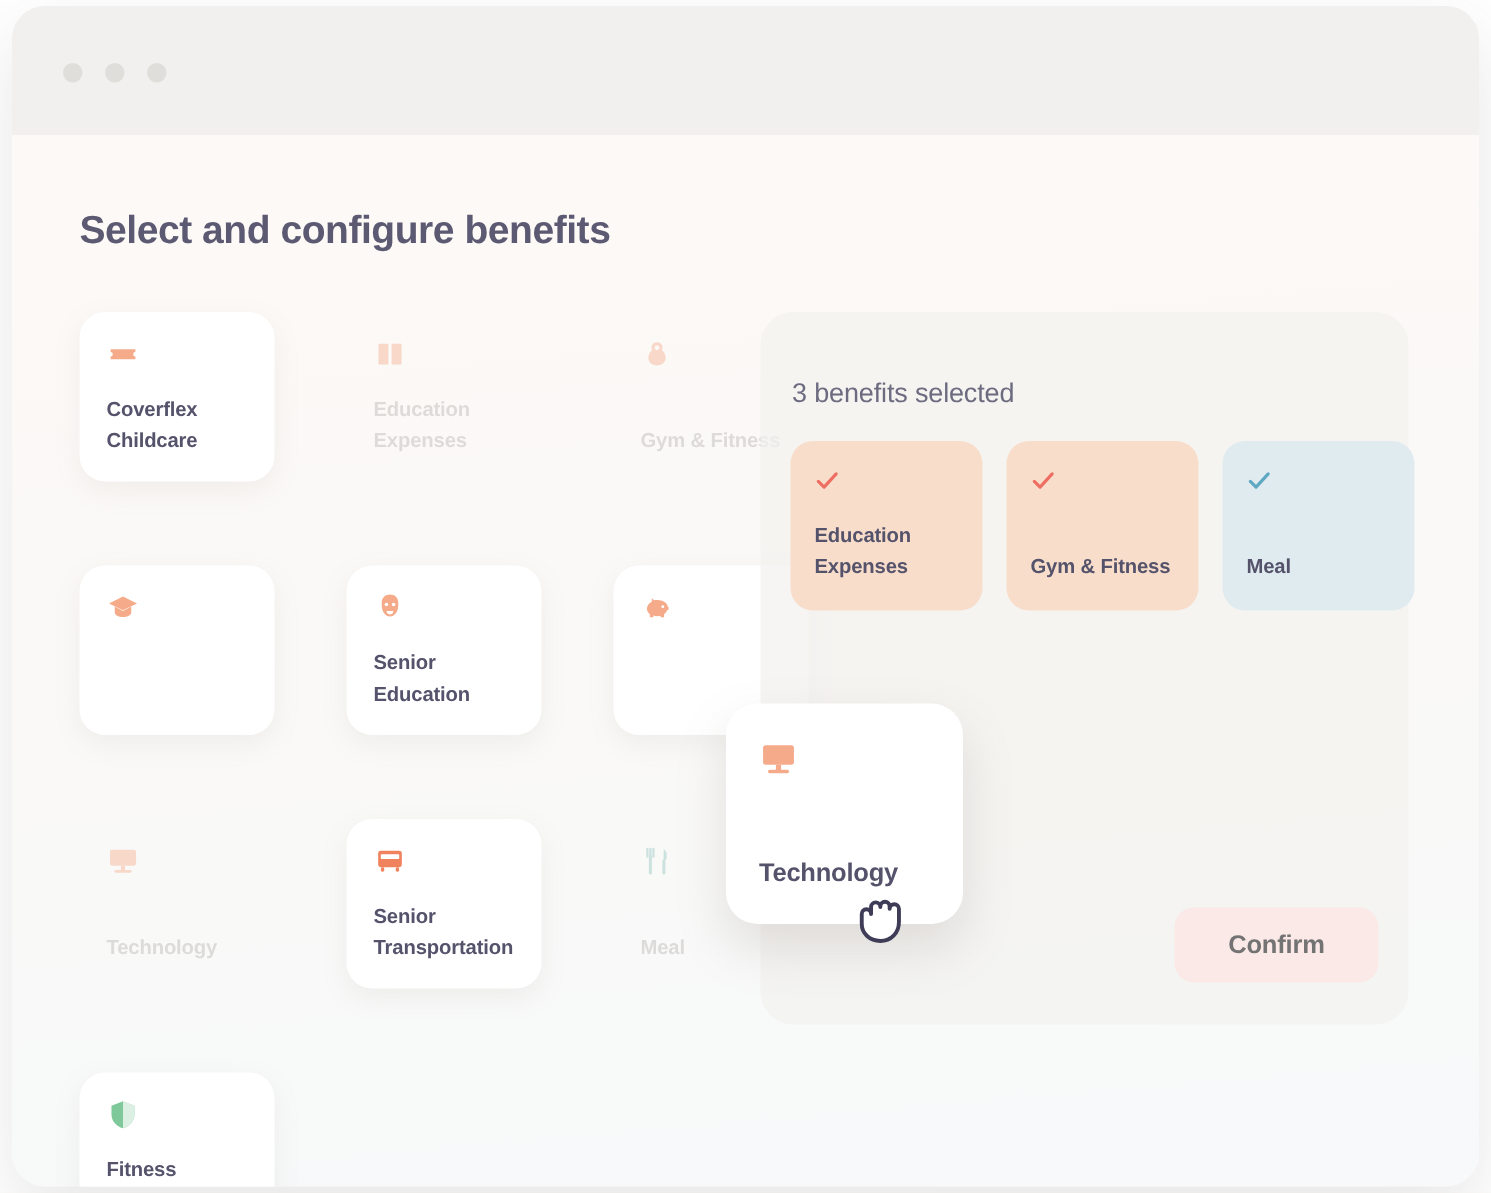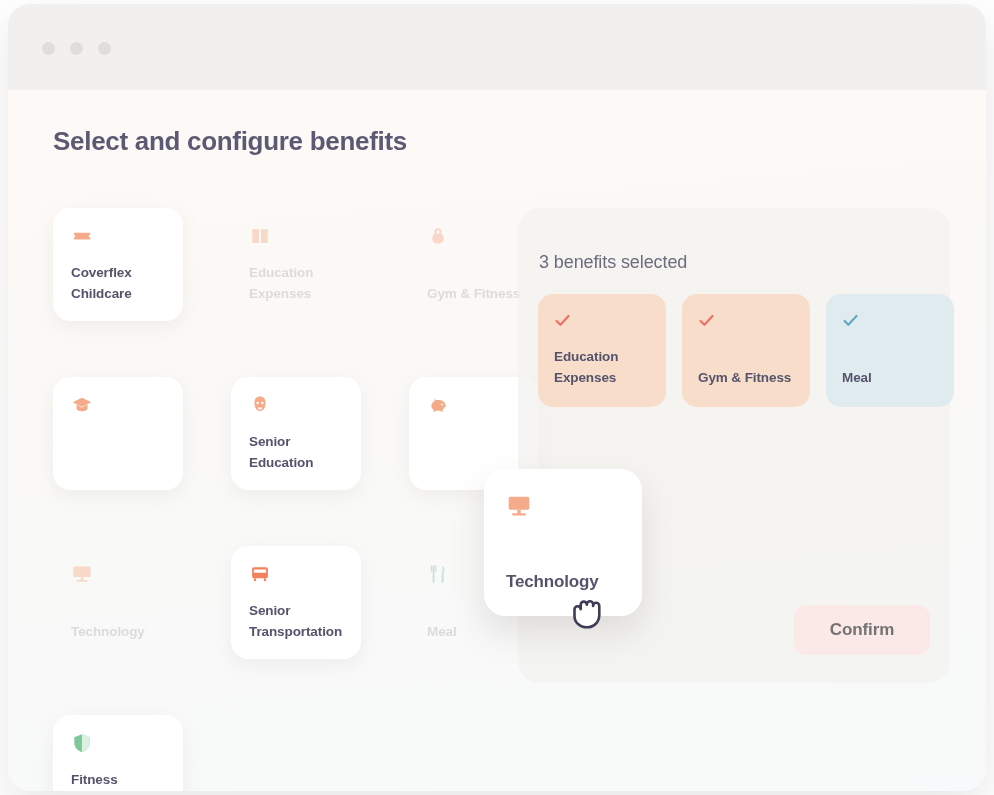--- a/index.html
+++ b/index.html
@@ -54,21 +54,21 @@
     left: 0;
     top: 86px;
     width: 100%;
     height: 701px;
     background: linear-gradient(175deg, #fdf9f6 0%, #faf9f7 48%, #f7f9fa 100%);
   }
 
   #page-title {
     position: absolute;
     left: 45px;
-    top: 36px;
+    top: 48px;
     font-size: 26px;
     font-weight: 700;
     letter-spacing: -0.3px;
     color: #5c5a72;
   }
 
   
   #benefit-grid {
     position: absolute;
     left: 45px;
@@ -114,21 +114,21 @@
     font-weight: 700;
     line-height: 1.55;
     color: #55536b;
     letter-spacing: -0.1px;
   }
   .benefit-card.muted .bc-label { color: #b6b3b0; }
 
   
   #selection-panel {
     position: absolute;
-    left: 510px;
+    left: 499px;
     top: 118px;
     width: 432px;
     height: 475px;
     border-radius: 22px;
     background: rgba(243, 241, 238, 0.72);
   }
   #selected-count {
     position: absolute;
     left: 21px;
     top: 44px;

